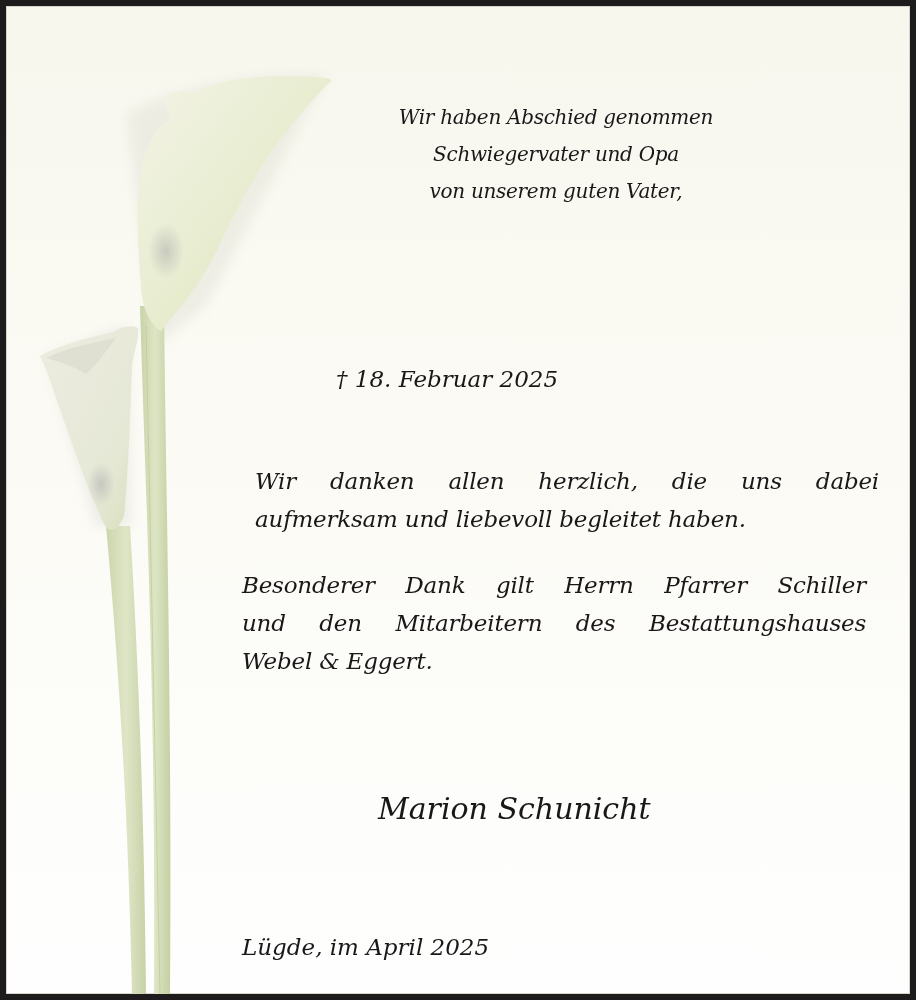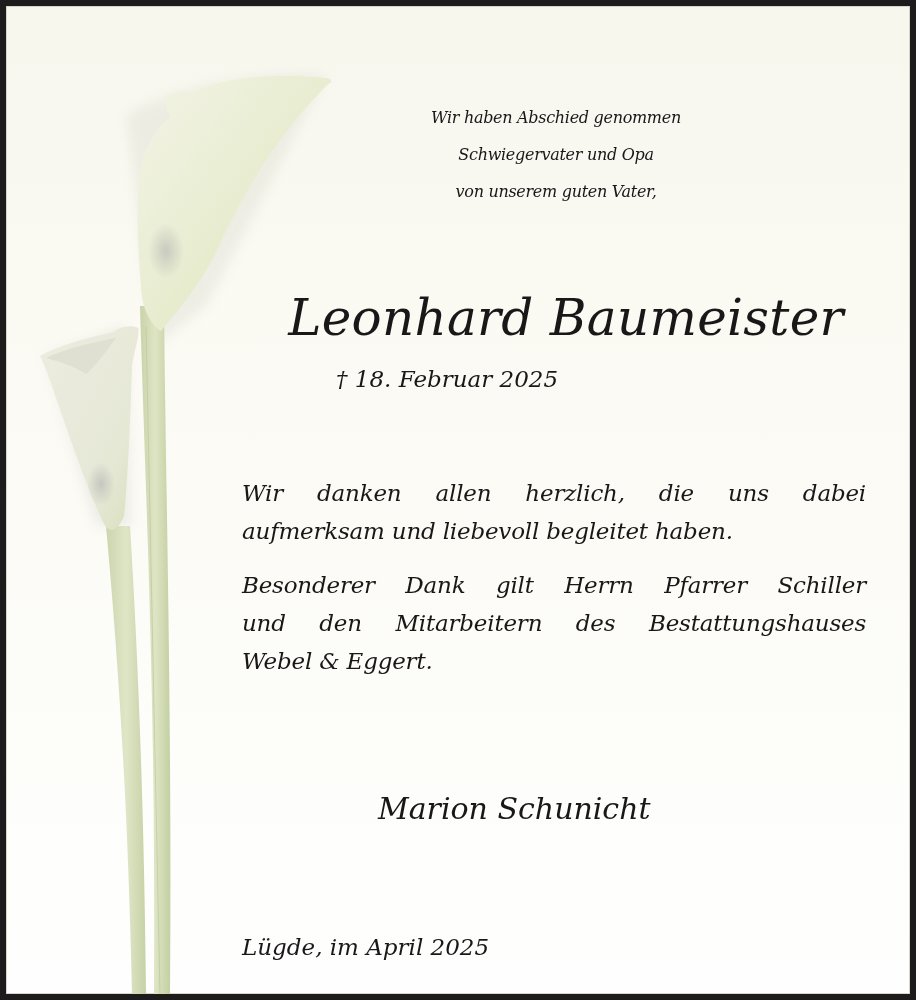--- a/index.html
+++ b/index.html
@@ -31,21 +31,21 @@
       position: absolute;
       font-family: "DejaVu Serif", "Liberation Serif", serif;
       font-style: italic;
       color: #1a1718;
     }
     .intro {
       left: 300px;
       top: 93px;
       width: 500px;
       text-align: center;
-      font-size: 16px;
+      font-size: 20px;
       line-height: 37px;
       letter-spacing: -0.3px;
     }
     .intro div { white-space: nowrap; }
     .name {
       left: 220px;
       top: 280px;
       width: 680px;
       text-align: center;
       font-size: 50px;
@@ -62,21 +62,21 @@
       white-space: nowrap;
     }
     .para {
       left: 236px;
       width: 624px;
       font-size: 23px;
       line-height: 38px;
       text-align: justify;
       letter-spacing: -0.2px;
     }
-    .para1 { top: 468px; }
+    .para1 { top: 456px; margin-left: 13px; }
     .para2 { top: 560px; }
     .para .line {
       display: block;
       text-align: justify;
       text-align-last: justify;
       white-space: nowrap;
     }
     .para .line.last {
       text-align-last: left;
     }
@@ -167,21 +167,20 @@
     <path d="M 40 352 C 60 342, 90 336, 110 332 C 100 345, 90 360, 80 368 C 68 360, 52 355, 40 352 Z" fill="#dcdccf" opacity="0.8"></path>
     <ellipse cx="95" cy="478" rx="14" ry="22" fill="url(#shadowG)"></ellipse>
   </svg>
 
   <div class="text intro">
     <div>Wir haben Abschied genommen</div>
     <div>Schwiegervater und Opa</div>
     <div>von unserem guten Vater,</div>
   </div>
 
-  <div class="text name">Leonhard Baumeister</div>
 
   <div class="text death">† 18. Februar 2025</div>
 
   <div class="text para para1">
     <span class="line">Wir danken allen herzlich, die uns dabei</span>
     <span class="line last">aufmerksam und liebevoll begleitet haben.</span>
   </div>
 
   <div class="text para para2">
     <span class="line">Besonderer Dank gilt Herrn Pfarrer Schiller</span>

